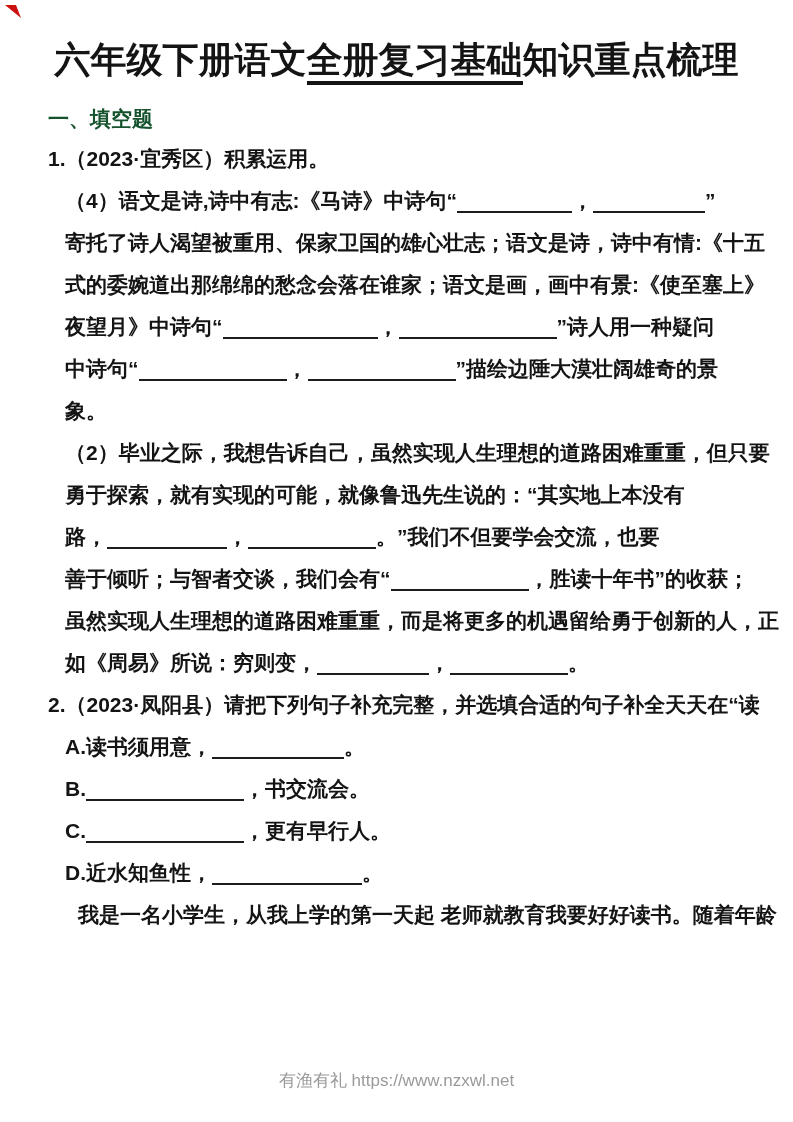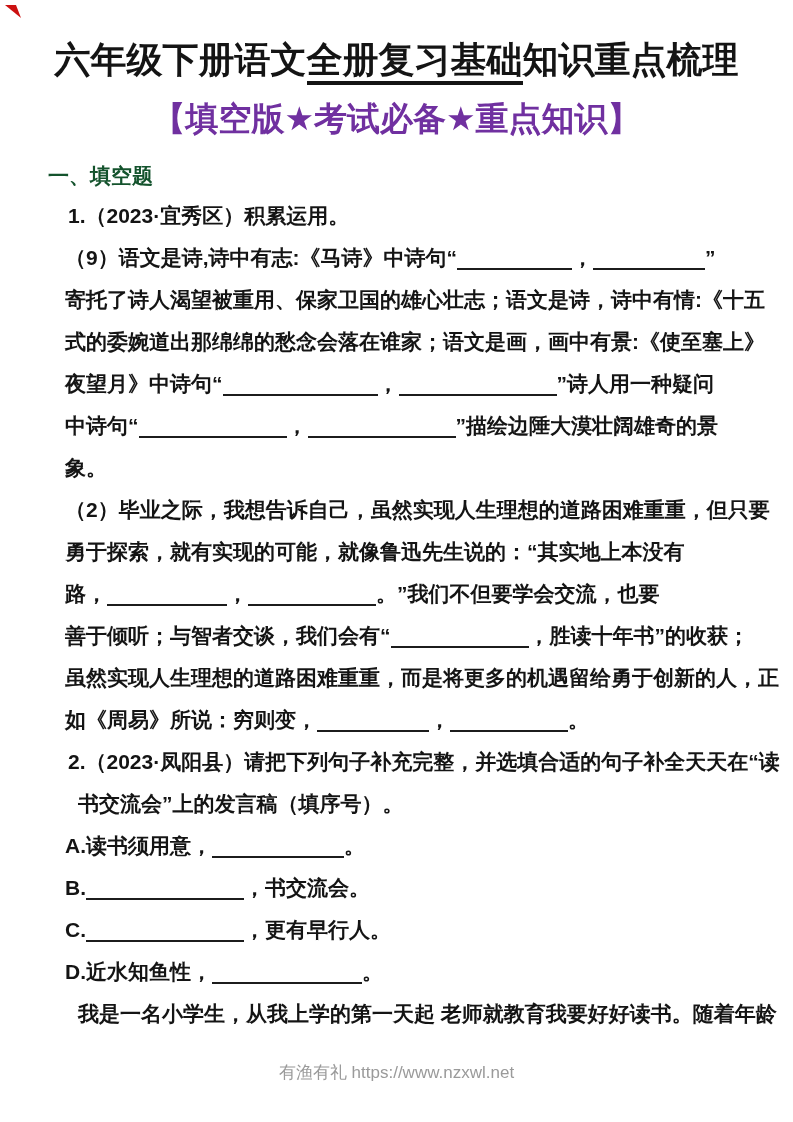--- a/index.html
+++ b/index.html
@@ -53,34 +53,34 @@
   .body-lines { margin-top: 5px; }
 
   .line {
     height: 42px;
     line-height: 42px;
     font-size: 21px;
     font-weight: 700;
     white-space: nowrap;
     color: #141414;
   }
-  .indent-q    { padding-left: 0px; margin-left: 20px; }
+  .indent-q    { padding-left: 0px; }
   .indent-sub  { padding-left: 17px; }
   .indent-cont { padding-left: 30px; }
 
   .blank {
     display: inline-block;
     height: 0px;
     border-bottom: 2px solid #1c1c1c;
     vertical-align: -5px;
   }
 
   .footer {
     position: absolute;
-    bottom: 38px; left: 0;
+    bottom: 30px; left: 0;
     width: 100%;
     text-align: center;
     font-size: 17px;
     font-weight: 400;
     color: #9a9a9a;
   }
 </style>
 </head>
 <body>
 
@@ -89,40 +89,38 @@
   <svg class="corner-mark" viewBox="0 0 16 13">
     <polygon points="0,0 16,13 11,0" fill="#cc1111"></polygon>
   </svg>
 
   <div class="doc">
 
     <div class="doc-title">
       <span>六年级下册语文</span><span class="title-underline">全册复习基础</span><span>知识重点梳理</span>
     </div>
 
-    <div class="subtitle" style="color: rgb(112, 48, 160);">【填空版★考试必备★重点知识】</div>
 
     <div class="section-heading">一、填空题</div>
 
     <div class="body-lines">
         <div class="line indent-q"><span class="seg-text">1.（2023·宜秀区）积累运用。</span></div>
-        <div class="line indent-sub"><span class="seg-text">（9）语文是诗,诗中有志:《马诗》中诗句“</span><span class="blank" style="width: 115px;"></span><span class="seg-text">，</span><span class="blank" style="width: 112px;"></span><span class="seg-text">”</span></div>
+        <div class="line indent-sub"><span class="seg-text">（4）语文是诗,诗中有志:《马诗》中诗句“</span><span class="blank" style="width: 115px;"></span><span class="seg-text">，</span><span class="blank" style="width: 112px;"></span><span class="seg-text">”</span></div>
         <div class="line indent-sub"><span class="seg-text">寄托了诗人渴望被重用、保家卫国的雄心壮志；语文是诗，诗中有情:《十五</span></div>
         <div class="line indent-sub"><span class="seg-text">式的委婉道出那绵绵的愁念会落在谁家；语文是画，画中有景:《使至塞上》</span></div>
         <div class="line indent-sub"><span class="seg-text">夜望月》中诗句“</span><span class="blank" style="width: 155px;"></span><span class="seg-text">，</span><span class="blank" style="width: 158px;"></span><span class="seg-text">”诗人用一种疑问</span></div>
         <div class="line indent-sub"><span class="seg-text">中诗句“</span><span class="blank" style="width: 148px;"></span><span class="seg-text">，</span><span class="blank" style="width: 148px;"></span><span class="seg-text">”描绘边陲大漠壮阔雄奇的景</span></div>
         <div class="line indent-sub"><span class="seg-text">象。</span></div>
         <div class="line indent-sub"><span class="seg-text">（2）毕业之际，我想告诉自己，虽然实现人生理想的道路困难重重，但只要</span></div>
         <div class="line indent-sub"><span class="seg-text">勇于探索，就有实现的可能，就像鲁迅先生说的：“其实地上本没有</span></div>
         <div class="line indent-sub"><span class="seg-text">路，</span><span class="blank" style="width: 120px;"></span><span class="seg-text">，</span><span class="blank" style="width: 128px;"></span><span class="seg-text">。”我们不但要学会交流，也要</span></div>
         <div class="line indent-sub"><span class="seg-text">善于倾听；与智者交谈，我们会有“</span><span class="blank" style="width: 138px;"></span><span class="seg-text">，胜读十年书”的收获；</span></div>
         <div class="line indent-sub"><span class="seg-text">虽然实现人生理想的道路困难重重，而是将更多的机遇留给勇于创新的人，正</span></div>
         <div class="line indent-sub"><span class="seg-text">如《周易》所说：穷则变，</span><span class="blank" style="width: 112px;"></span><span class="seg-text">，</span><span class="blank" style="width: 118px;"></span><span class="seg-text">。</span></div>
         <div class="line indent-q"><span class="seg-text">2.（2023·凤阳县）请把下列句子补充完整，并选填合适的句子补全天天在“读</span></div>
-        <div class="line indent-cont"><span class="seg-text">书交流会”上的发言稿（填序号）。</span></div>
         <div class="line indent-sub"><span class="seg-text">A.读书须用意，</span><span class="blank" style="width: 132px;"></span><span class="seg-text">。</span></div>
         <div class="line indent-sub"><span class="seg-text">B.</span><span class="blank" style="width: 158px;"></span><span class="seg-text">，书交流会。</span></div>
         <div class="line indent-sub"><span class="seg-text">C.</span><span class="blank" style="width: 158px;"></span><span class="seg-text">，更有早行人。</span></div>
         <div class="line indent-sub"><span class="seg-text">D.近水知鱼性，</span><span class="blank" style="width: 150px;"></span><span class="seg-text">。</span></div>
         <div class="line indent-cont"><span class="seg-text">我是一名小学生，从我上学的第一天起 老师就教育我要好好读书。随着年龄</span></div>
       </div>
 
   </div>
 
   <div class="footer" style="color: rgb(154, 154, 154);">有渔有礼 https://www.nzxwl.net</div>

